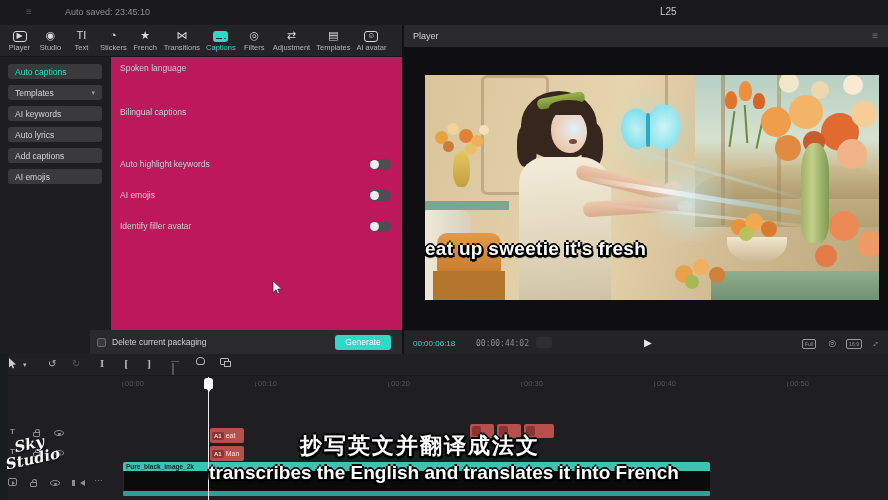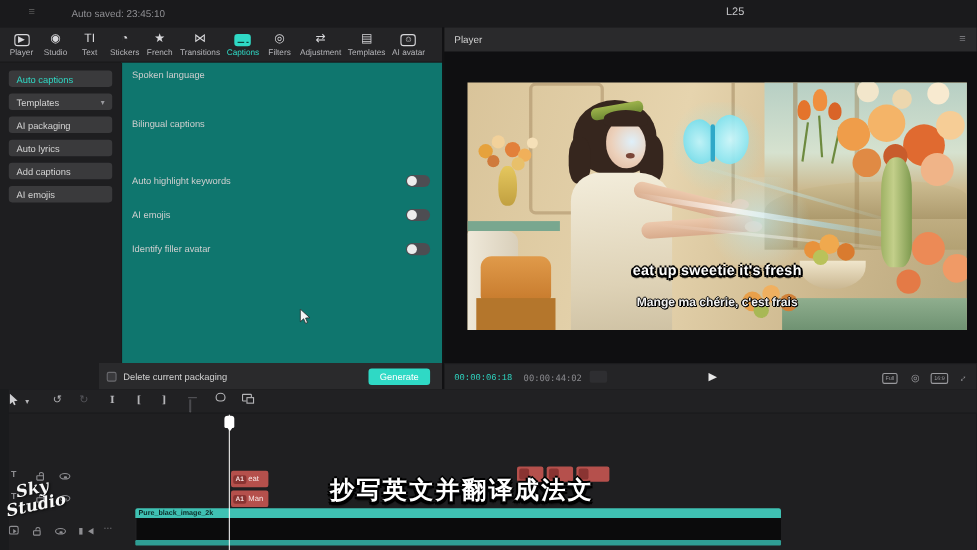--- a/index.html
+++ b/index.html
@@ -22,46 +22,46 @@
   .ric.boxed{font-size:8px;border:1px solid #d8d8db;border-radius:3px;width:14px;height:11px;display:flex;align-items:center;justify-content:center;margin-top:1px}
   .ic-cap{width:15px;height:11px;background:#2fd9c5;border-radius:3px;position:relative;margin-top:1px}
   .ic-cap::before{content:"";position:absolute;left:3px;bottom:2.5px;width:6px;height:1.5px;background:#09332d}
   .ic-cap::after{content:"";position:absolute;right:2.5px;bottom:2.5px;width:2px;height:1.5px;background:#09332d}
 
   
   .sidebar{position:absolute;left:0;top:57px;width:110px;height:297px;background:#1e1e20}
   .sbtn{position:absolute;left:8px;width:94px;height:15px;background:#3a3a3c;border-radius:3px;font-size:8.5px;color:#d5d5d5;display:flex;align-items:center;padding:0 7px;cursor:pointer}
   .sbtn.active{color:#2fd9c5}
   .sbtn .chev{margin-left:auto;color:#9a9a9e;font-size:7px}
-  .content{position:absolute;left:110px;top:57px;width:292px;height:273px;background:#0f766e;border-left:1px solid #1a1a1c}
+  .content{position:absolute;left:110px;top:57px;width:292px;height:273px;background:#be185d;border-left:1px solid #1a1a1c}
   .flabel{position:absolute;left:9px;font-size:8.5px;color:#cfcfcf}
   .fselect{position:absolute;left:8px;width:267px;height:16px;background:#2c2c2e;border:1px solid #47474a;border-radius:3px;font-size:8.5px;color:#dcdcdc;display:flex;align-items:center;padding:0 8px;cursor:pointer}
   .fselect::after{content:"▾";margin-left:auto;color:#9a9a9e;font-size:8px}
   .trow-label{position:absolute;left:9px;font-size:8.5px;color:#cfcfcf}
   .toggle{position:absolute;left:258px;width:22px;height:11px;background:#4d4d52;border-radius:6px;cursor:pointer}
   .toggle::before{content:"";position:absolute;left:1px;top:1px;width:9px;height:9px;background:#ececec;border-radius:50%}
   .actionbar{position:absolute;left:90px;top:330px;width:312px;height:24px;background:#2a2a2c;display:flex;align-items:center}
   .cbx{width:9px;height:9px;border:1px solid #6a6a6e;border-radius:2px;margin-left:7px;background:#39393c;cursor:pointer}
   .cbx-label{font-size:8.5px;color:#d2d2d2;margin-left:6px}
   .gen-btn{margin-left:auto;margin-right:11px;width:56px;height:15px;background:#2fd9c5;border-radius:3px;font-size:8.5px;color:#fff;display:flex;align-items:center;justify-content:center;cursor:pointer}
 
   
   .vdivider{position:absolute;left:402px;top:25px;width:2px;height:329px;background:#111113}
   .pheader{position:absolute;left:404px;top:25px;width:484px;height:22px;background:#2a2a2c}
   .pheader .ptitle{position:absolute;left:9px;top:6px;font-size:9px;color:#d0d0d0}
   .pheader .pmenu{position:absolute;right:10px;top:5px;font-size:10px;color:#77777b;cursor:pointer}
   .varea{position:absolute;left:404px;top:47px;width:484px;height:283px;background:#0f0f11}
   .vframe{position:absolute;left:425px;top:75px;width:454px;height:225px;overflow:hidden;background:linear-gradient(105deg,#d9c49a 0%,#e6d4ae 40%,#cdb88e 72%,#b9a87e 100%)}
   .vframe div,.vframe span{position:absolute}
-  .vcap1{position:absolute;left:0;right:0;top:163px;text-align:center;font-size:13px;font-weight:800;color:#fff;letter-spacing:.3px;
+  .vcap1{position:absolute;left:0;right:0;top:163px;font-size:19px;font-weight:800;color:#fff;letter-spacing:.3px;
          text-shadow:-2px 0 0 #000,2px 0 0 #000,0 -2px 0 #000,0 2px 0 #000,2px 2px 0 #000,-2px 2px 0 #000,0 3px 1px rgba(0,0,0,.85)}
   .vcap2{position:absolute;left:0;right:0;top:194px;text-align:center;font-size:11px;font-weight:700;color:#f2f2f2;
          text-shadow:-1px 0 0 #000,1px 0 0 #000,0 -1px 0 #000,0 1.5px 0 #000,1px 1px 0 #000}
   .controls{position:absolute;left:404px;top:330px;width:484px;height:24px;background:#242426;border-top:1px solid #1c1c1e}
-  .tc1{position:absolute;left:9px;top:8px;font-family:Liberation Mono, monospace;font-size:8px;color:#2fd9c5}
+  .tc1{position:absolute;left:9px;top:8px;font-family:Liberation Sans, sans-serif;font-size:8px;color:#2fd9c5}
   .tc2{position:absolute;left:72px;top:8px;font-family:"DejaVu Sans Mono",monospace;font-size:8px;color:#8a8a8e}
   .tcbox{position:absolute;left:132px;top:6px;width:16px;height:11px;background:#2e2e31;border-radius:2px}
   .playbtn{position:absolute;left:240px;top:6px;font-size:10px;color:#e8e8e8;cursor:pointer}
   .cicon{position:absolute;top:7px;color:#9a9a9e;font-size:9px;cursor:pointer}
   .cbox{border:1px solid #9a9a9e;border-radius:2px;font-size:5px;padding:1px 2px;top:8px;color:#9a9a9e}
   .rot45{display:inline-block;transform:rotate(-45deg)}
 
   
   .timeline{position:absolute;left:0;top:354px;width:888px;height:146px;background:#1f1f21}
   .tl-strip{position:absolute;left:0;top:0;width:8px;height:146px;background:#1a1b1d}
@@ -169,21 +169,21 @@
 
   <div class="sidebar">
     <div class="sbtn active" style="top:7px">
         <span>Auto captions</span>
       </div>
     <div class="sbtn" style="top:28px">
         <span>Templates</span>
         <span class="chev">▾</span>
       </div>
     <div class="sbtn" style="top:49px">
-        <span>AI packaging</span>
+        <span>AI keywords</span>
       </div>
     <div class="sbtn" style="top:70px">
         <span>Auto lyrics</span>
       </div>
     <div class="sbtn" style="top:91px">
         <span>Add captions</span>
       </div>
     <div class="sbtn" style="top:112px">
         <span>AI emojis</span>
       </div>
@@ -282,21 +282,20 @@
     <span style="left:336px;top:146px;width:16px;height:16px;background:#d97b2f;border-radius:50%"></span>
     <span style="left:314px;top:152px;width:14px;height:14px;background:#b9c25a;border-radius:50%"></span>
     <div style="left:286px;top:196px;width:168px;height:29px;background:linear-gradient(#8fae8e,#6f9272)"></div>
     <span style="left:250px;top:190px;width:18px;height:18px;background:#e8a04a;border-radius:50%"></span>
     <span style="left:268px;top:184px;width:16px;height:16px;background:#f0b060;border-radius:50%"></span>
     <span style="left:284px;top:192px;width:16px;height:16px;background:#d08038;border-radius:50%"></span>
     <span style="left:260px;top:200px;width:14px;height:14px;background:#a8b855;border-radius:50%"></span>
     <div style="left:12px;top:158px;width:64px;height:40px;background:linear-gradient(#e09a4a,#c87c2e);border-radius:10px 10px 4px 4px"></div>
     <div style="left:8px;top:196px;width:72px;height:29px;background:#b4762c"></div>
     <div class="vcap1">eat up sweetie it's fresh</div>
-    <div class="vcap2">Mange ma chérie, c'est frais</div>
   </div>
 
   <div class="controls">
     <span class="tc1">00:00:06:18</span>
     <span class="tc2">00:00:44:02</span>
     <span class="tcbox"></span>
     <span class="playbtn">▶</span>
     <span class="cicon cbox" style="right:72px">Full</span>
     <span class="cicon" style="right:52px">◎</span>
     <span class="cicon cbox" style="right:26px">16:9</span>
@@ -313,20 +312,28 @@
       <span class="ti" style="left:23px;font-size:7px;top:7px">▾</span>
       <span class="ti" style="left:48px">↺</span>
       <span class="ti dim" style="left:72px">↻</span>
       <span class="ti serif" style="left:100px;font-size:9px;top:5px">I</span>
       <span class="ti serif" style="left:124px;font-size:9px;top:5px">[</span>
       <span class="ti serif" style="left:147px;font-size:9px;top:5px">]</span>
       <span class="ti ic-trash dim" style="left:172px"></span>
       <span class="ti ic-mask" style="left:196px"></span>
       <span class="ti ic-ovl" style="left:220px"></span>
     </div>
+    <div class="ruler">
+      <span class="rlabel" style="left:133px">00:00</span>
+      <span class="rlabel" style="left:266px">00:10</span>
+      <span class="rlabel" style="left:399px">00:20</span>
+      <span class="rlabel" style="left:532px">00:30</span>
+      <span class="rlabel" style="left:665px">00:40</span>
+      <span class="rlabel" style="left:798px">00:50</span>
+    </div>
     <div class="tracks">
 
       <span class="thico" style="left:10px;top:35px;font-weight:bold">T</span>
       <span class="thico ic-lock" style="left:33px;top:40px"></span>
       <span class="thico ic-eye" style="left:54px;top:38px"></span>
       <span class="thico" style="left:10px;top:55px;font-weight:bold">T</span>
       <span class="thico ic-lock" style="left:33px;top:60px"></span>
       <span class="thico ic-eye" style="left:54px;top:58px"></span>
       <span class="thico ic-clipbox" style="left:8px;top:86px"></span>
       <span class="thico ic-lock" style="left:30px;top:90px"></span>
@@ -352,20 +359,21 @@
       <div class="vclip-body"></div>
       <div class="vclip-strip"></div>
 
       <div class="ph-line" style="top:-15px;height:123px"></div>
     </div>
     <div class="ph-head" style="top:24px"></div>
     <div class="tl-strip"></div>
   </div>
 
   <div class="sub-zh">抄写英文并翻译成法文</div>
+  <div class="sub-en">transcribes the English and translates it into French</div>
   <div class="watermark">
     <span class="w1">Sky</span>
     <span>Studio</span>
   </div>
 
   <svg class="cursor-svg" style="left:272px;top:281px" width="12" height="14" viewBox="0 0 12 14">
     <path d="M1,0 L1,11.5 L4,8.8 L5.8,13 L7.6,12.2 L5.8,8.2 L9.6,7.8 Z" fill="#f4f4f4" stroke="#222" stroke-width="0.7"></path>
   </svg>
 
 </div>

